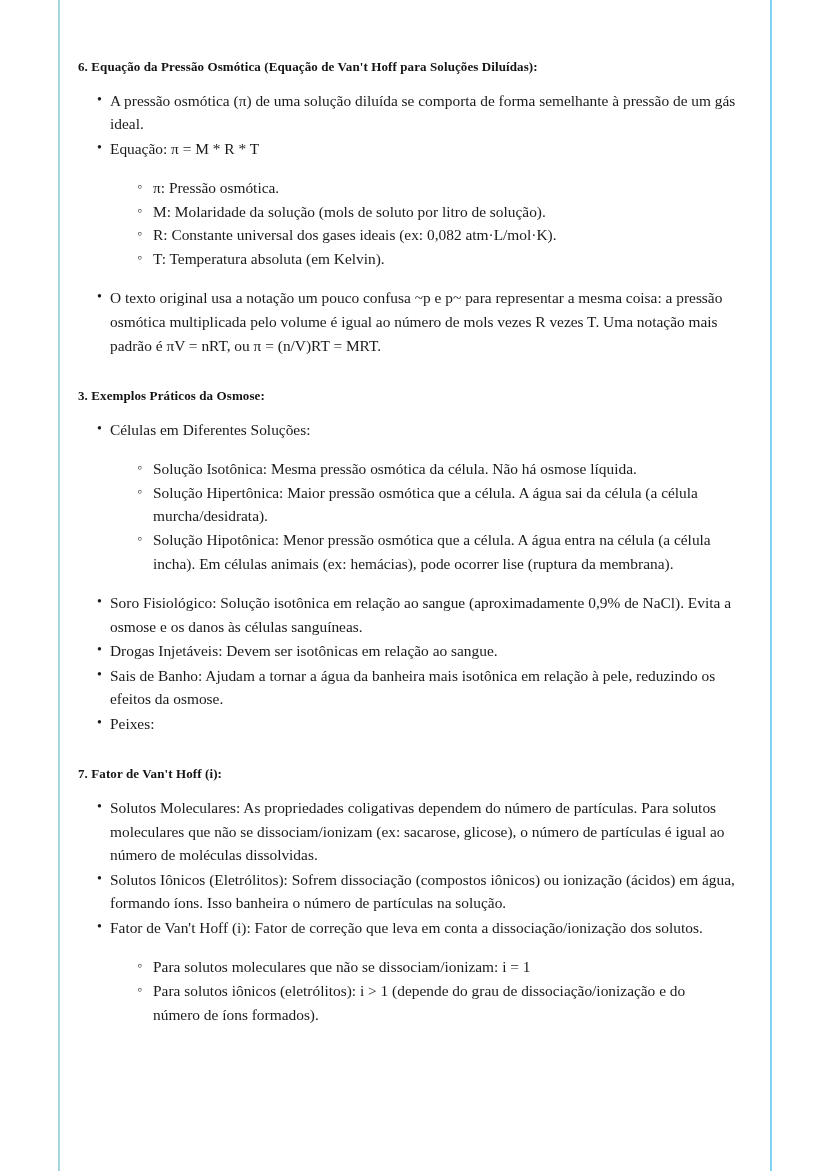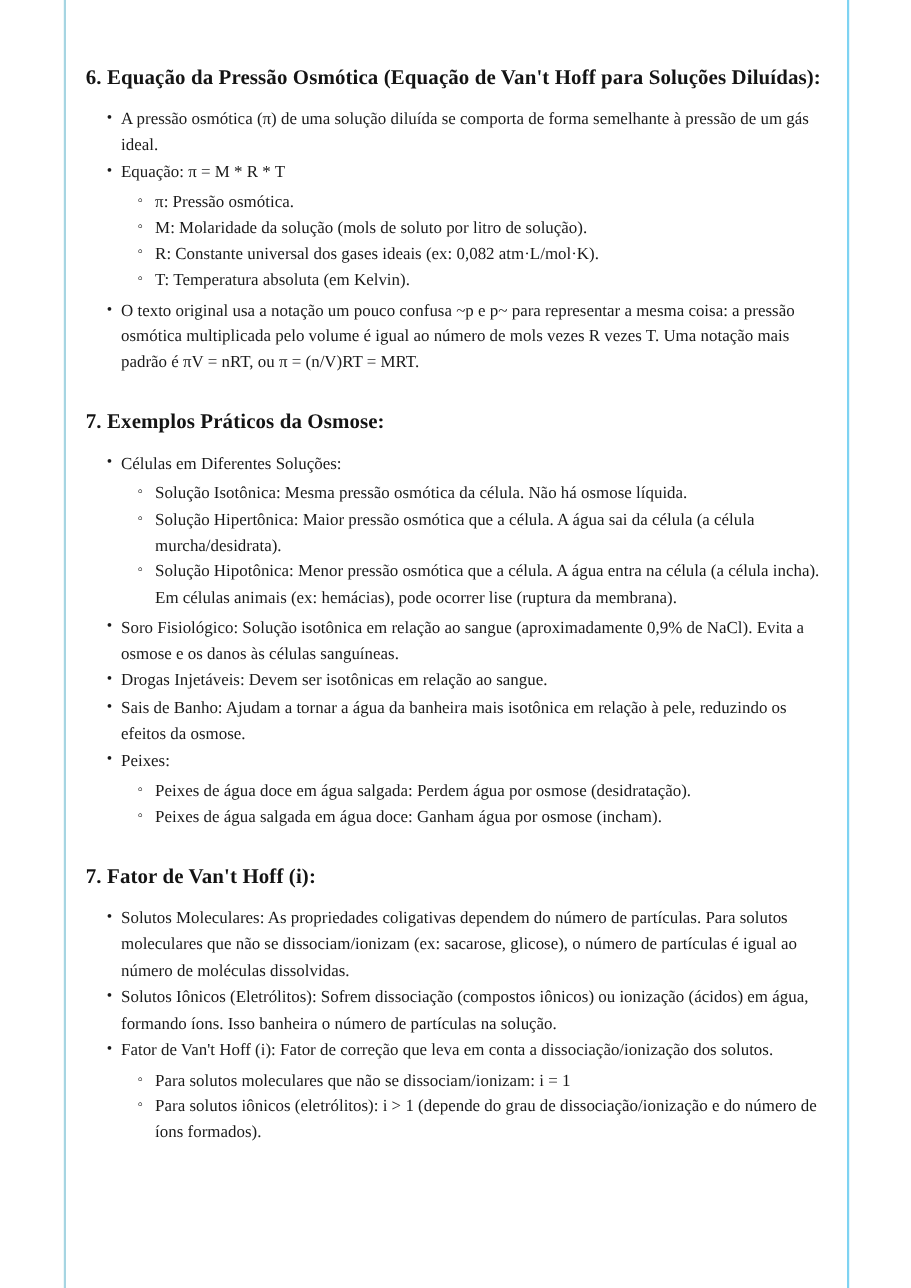--- a/index.html
+++ b/index.html
@@ -33,21 +33,21 @@
   .page {
     position: absolute;
     left: 78px;
     top: 0;
     width: 674px;
     padding-top: 58px;
     box-sizing: border-box;
   }
 
   h2.section-heading {
-    font-size: 19px;
+    font-size: 13px;
     font-weight: bold;
     line-height: 1.35;
     margin: 0;
     padding: 0;
     letter-spacing: 0.1px;
     color: #141414;
   }
 
   .section + .section {
     margin-top: 30px;
@@ -72,21 +72,21 @@
     content: "\2022";
     position: absolute;
     left: 19px;
     font-size: 14px;
     line-height: 1.53;
     color: #1a1a1a;
   }
 
   ul.level2 {
     list-style: none;
-    margin: 4px;
+    margin: 16px;
     padding: 0;
   }
 
   ul.level2 > li {
     position: relative;
     padding-left: 27px;
     font-size: 15.4px;
     line-height: 1.53;
     color: #1a1a1a;
   }
@@ -133,21 +133,21 @@
               <span class="txt">T: Temperatura absoluta (em Kelvin).</span>
             </li>
           </ul>
         </li>
         <li>
           <span class="txt">O texto original usa a notação um pouco confusa ~p e p~ para representar a mesma coisa: a pressão osmótica multiplicada pelo volume é igual ao número de mols vezes R vezes T. Uma notação mais padrão é πV = nRT, ou π = (n/V)RT = MRT.</span>
         </li>
       </ul>
     </section>
     <section class="section">
-      <h2 class="section-heading">7. Exemplos Práticos da Osmose:</h2>
+      <h2 class="section-heading">3. Exemplos Práticos da Osmose:</h2>
       <ul class="level1">
         <li>
           <span class="txt">Células em Diferentes Soluções:</span>
           <ul class="level2">
             <li>
               <span class="txt">Solução Isotônica: Mesma pressão osmótica da célula. Não há osmose líquida.</span>
             </li>
             <li>
               <span class="txt">Solução Hipertônica: Maior pressão osmótica que a célula. A água sai da célula (a célula murcha/desidrata).</span>
             </li>
@@ -160,28 +160,20 @@
           <span class="txt">Soro Fisiológico: Solução isotônica em relação ao sangue (aproximadamente 0,9% de NaCl). Evita a osmose e os danos às células sanguíneas.</span>
         </li>
         <li>
           <span class="txt">Drogas Injetáveis: Devem ser isotônicas em relação ao sangue.</span>
         </li>
         <li>
           <span class="txt">Sais de Banho: Ajudam a tornar a água da banheira mais isotônica em relação à pele, reduzindo os efeitos da osmose.</span>
         </li>
         <li>
           <span class="txt">Peixes:</span>
-          <ul class="level2">
-            <li>
-              <span class="txt">Peixes de água doce em água salgada: Perdem água por osmose (desidratação).</span>
-            </li>
-            <li>
-              <span class="txt">Peixes de água salgada em água doce: Ganham água por osmose (incham).</span>
-            </li>
-          </ul>
         </li>
       </ul>
     </section>
     <section class="section">
       <h2 class="section-heading">7. Fator de Van't Hoff (i):</h2>
       <ul class="level1">
         <li>
           <span class="txt">Solutos Moleculares: As propriedades coligativas dependem do número de partículas. Para solutos moleculares que não se dissociam/ionizam (ex: sacarose, glicose), o número de partículas é igual ao número de moléculas dissolvidas.</span>
         </li>
         <li>

